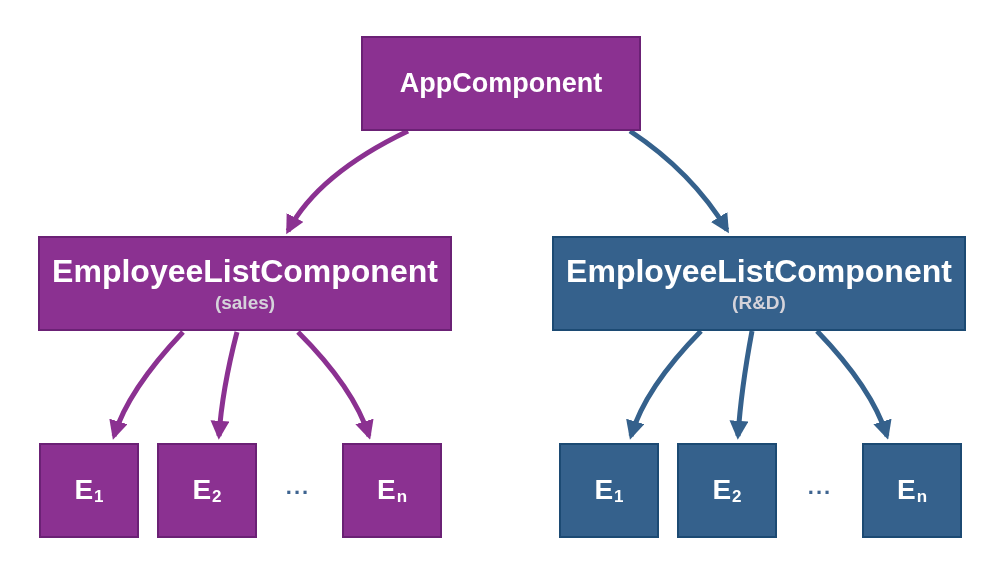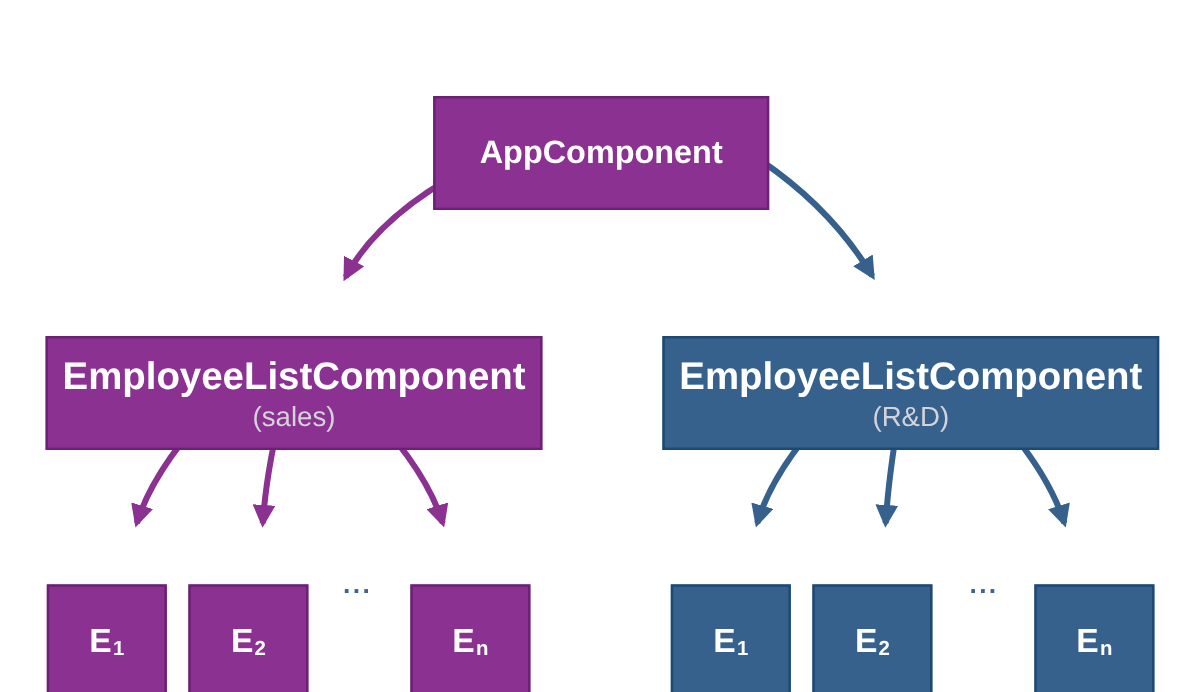--- a/index.html
+++ b/index.html
@@ -21,38 +21,37 @@
     z-index: 2;
     display: flex;
     flex-direction: column;
     align-items: center;
     justify-content: center;
     box-sizing: border-box;
     color: #ffffff;
     font-weight: bold;
     text-align: right;
     line-height: 1.15;
-    margin-top: 44px;
   }
   .purple-node {
     background: var(--purple-fill, #8B3191);
     border: 2px solid var(--purple-border, #6B2175);
   }
   .blue-node {
     background: var(--blue-fill, #35618C);
     border: 2px solid var(--blue-border, #1C4A73);
   }
   .node-app    { left: 361px; top: 36px;  width: 280px; height: 95px; }
   .node-sales  { left: 38px;  top: 236px; width: 414px; height: 95px; }
   .node-rnd    { left: 552px; top: 236px; width: 414px; height: 95px; }
   .title-app   { font-size: 27px; }
   .title-list  { font-size: 32px; }
   .sub-label {
-    font-size: 23px;
-    font-weight: normal;
+    font-size: 19px;
+    font-weight: bold;
     color: var(--subtitle-gray, #D5D3DA);
     margin-top: 2px;
   }
   .e-node { width: 100px; height: 95px; top: 443px; }
   .e-sales-1 { left: 39px; }
   .e-sales-2 { left: 157px; }
   .e-sales-n { left: 342px; }
   .e-rnd-1   { left: 559px; }
   .e-rnd-2   { left: 677px; }
   .e-rnd-n   { left: 862px; }

